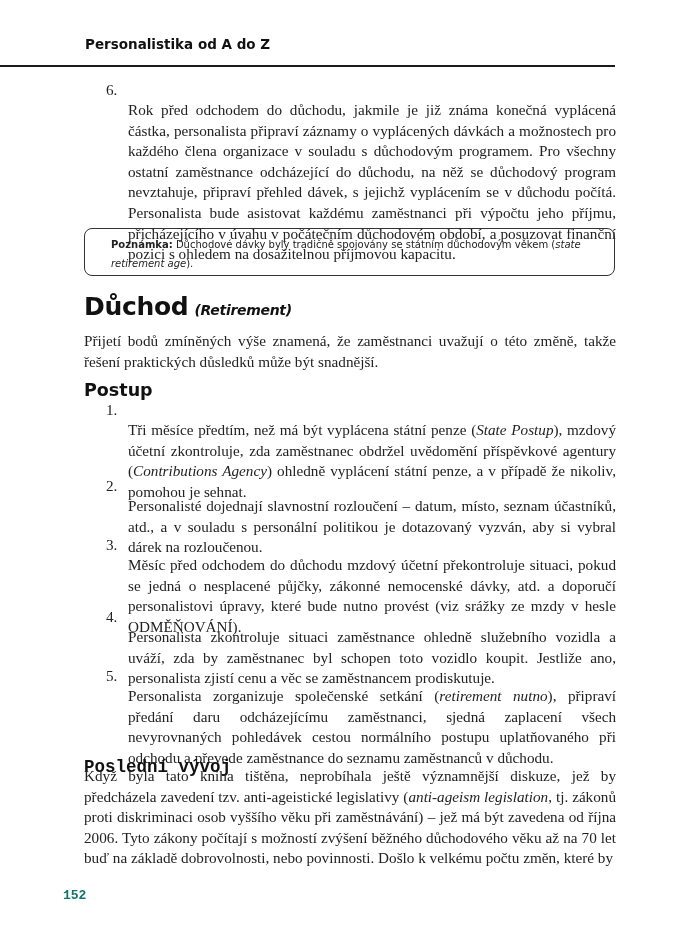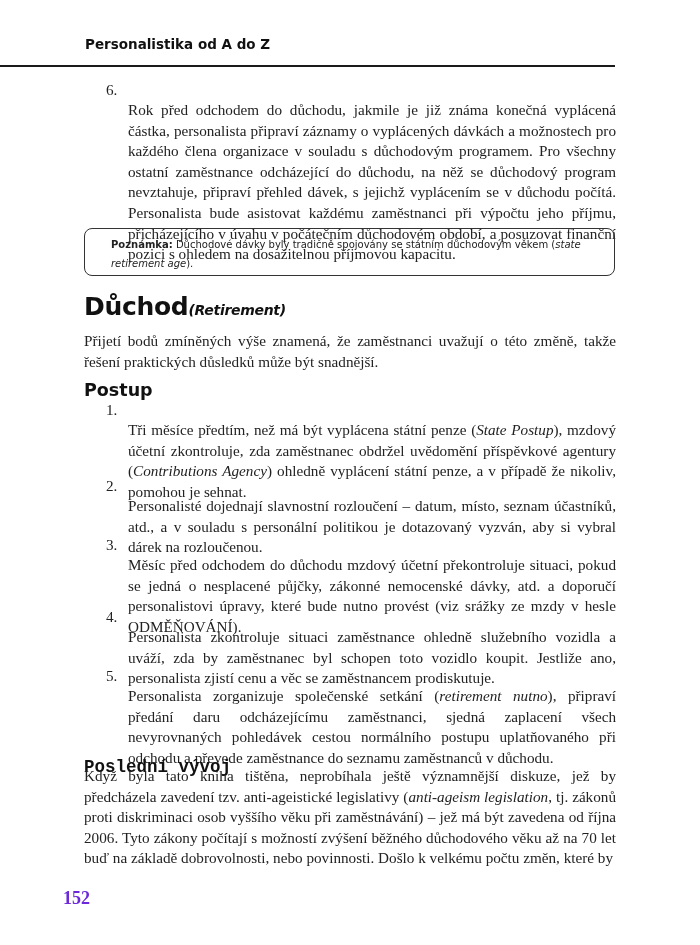--- a/index.html
+++ b/index.html
@@ -16,24 +16,24 @@
   .note-box {
     position: absolute; left: 84px; top: 228px; width: 531px; height: 48px;
     border: 1.3px solid #333; border-radius: 8px; box-sizing: border-box;
   }
   .note-text {
     position: absolute; left: 111px; top: 235px; width: 490px;
     font-family: "DejaVu Sans", sans-serif; font-size: 10px; line-height: 19px; color: #222;
   }
   .note-label { font-weight: bold; }
   .h1 { position: absolute; left: 84px; top: 292px; font-family: "DejaVu Sans", sans-serif; font-weight: bold; font-size: 25px; color: #111; letter-spacing: -0.3px; }
-  .h1-sub { font-size: 14px; font-style: italic; font-weight: bold; }
+  .h1-sub { font-size: 14px; font-style: italic; font-weight: bold; margin-left: 6px; }
   .h2 { position: absolute; left: 84px; font-family: "DejaVu Sans", sans-serif; font-weight: bold; font-size: 17.5px; color: #111; margin-top: 6px; }
   .para { position: absolute; left: 84px; width: 532px; }
-  .page-num { position: absolute; left: 63px; top: 888px; font-family: Liberation Serif, serif; font-weight: bold; font-size: 18px; color: #6d28d9; }
+  .page-num { position: absolute; left: 63px; top: 888px; font-family: Liberation Mono, monospace; font-weight: bold; font-size: 13px; color: #0f766e; }
   i { font-style: italic; }
 </style>
 </head>
 <body>
 
 <div class="running-head">Personalistika od A do Z</div>
 <div class="head-rule"></div>
 
 <div class="list-item serif" style="top:80px;">
   <span class="num">6.</span>

